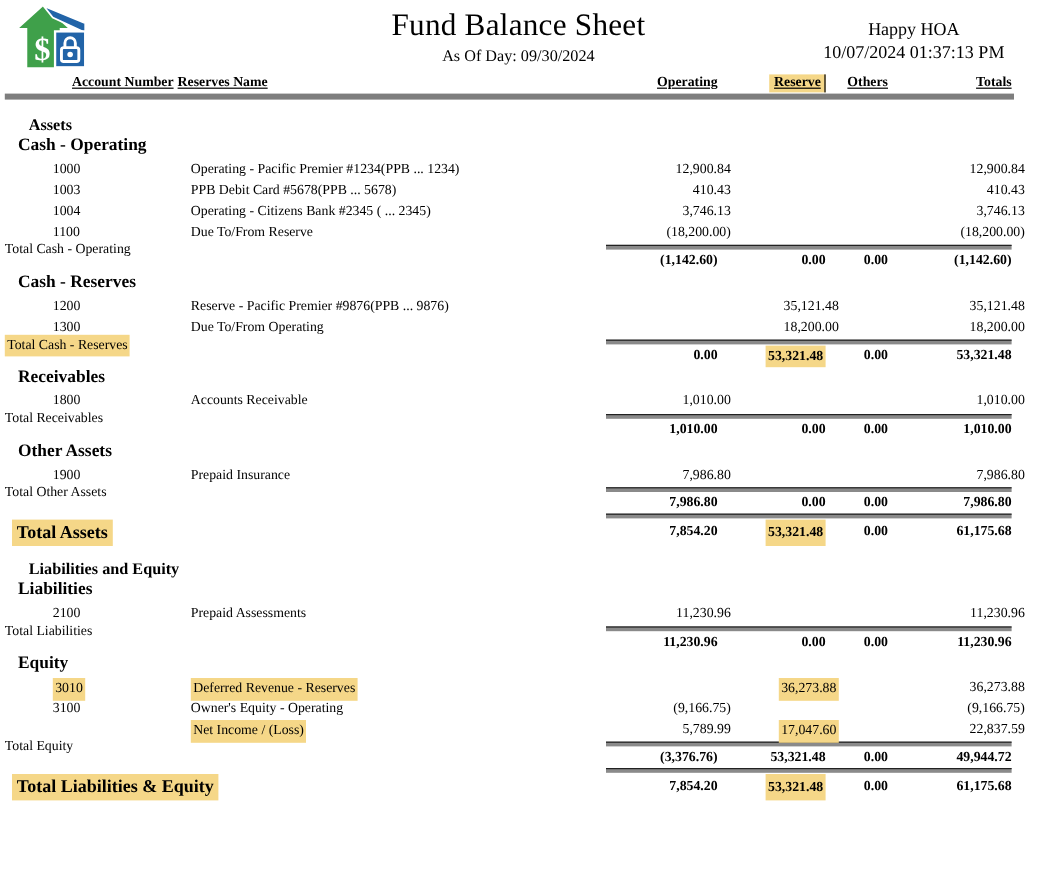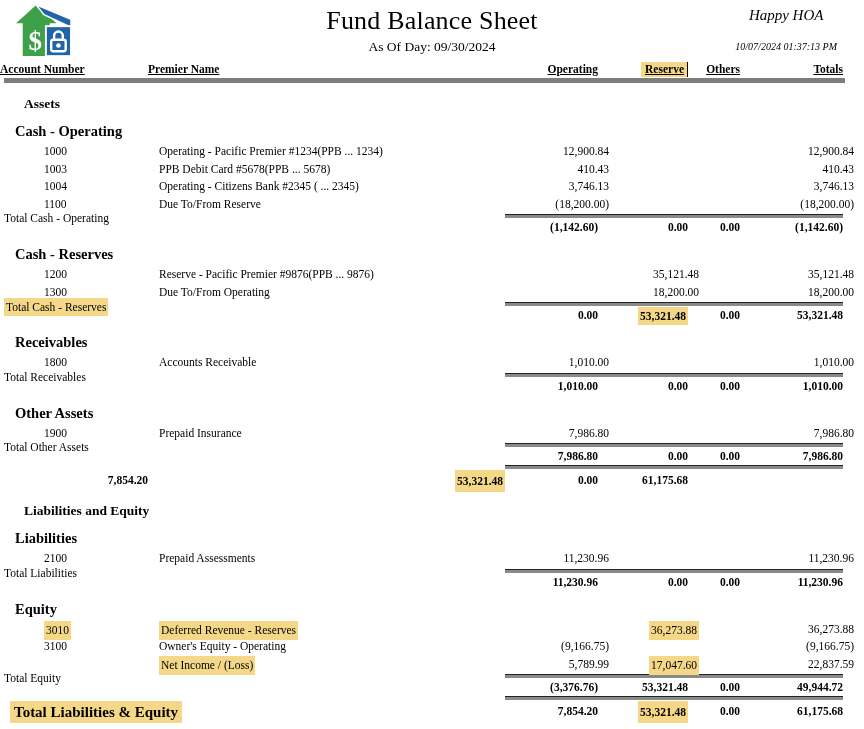--- a/index.html
+++ b/index.html
@@ -10,41 +10,41 @@
     color:#000;
   }
   .page { position:relative; width:864px; height:729px; }
 
   
   .rpt-header { position:relative; height:60px; }
   .logo { position:absolute; left:13px; top:3px; width:60px; height:56px; }
   .title-block { position:absolute; left:0; right:0; top:6px; text-align:center; }
   .rpt-title { font-size:26px; letter-spacing:.2px; }
   .rpt-subtitle { font-size:13.5px; margin-top:3px; }
-  .company-block { position:absolute; right:27px; top:7px; text-align:center;font-style:italic; }
+  .company-block { position:absolute; right:27px; top:17px; text-align:center; }
   .company { font-size:15px; }
-  .timestamp { font-size:10px; margin-top:17px; }
+  .timestamp { font-size:15px; margin-top:2px; }
 
   
   .grid { display:grid; grid-template-columns:148px 357px 93px 90px 52px 103px; width:843px; }
   .r-op,.r-res,.r-oth,.r-tot { text-align:right; }
 
   .col-headers { font-weight:bold; font-size:11.5px; height:16px; line-height:16px; margin-top:1px; align-items:end; }
   .col-headers span { text-decoration:underline; }
-  .ch-num { padding-left:0; }
+  .ch-num { padding-left:16px;margin-left:44px; }
   .hlbox {
     background:var(--hl); text-decoration:underline;
     display:inline-block; padding:1px 3px 1px 4px;
     border-right:1.5px solid #000; line-height:13px;
   }
   .header-band { height:5px; background:var(--band); width:841px; margin:1px 0 0 4px; }
 
   
   .h1 { font-weight:bold; font-size:13.5px; padding-left:24px; margin-top:12px; height:17px; line-height:17px; }
-  .h2 { font-weight:bold; font-size:14.5px; padding-left:15px; margin-top:10px; height:19px; line-height:19px; margin-bottom:2px; }
+  .h2 { font-weight:bold; font-size:14.5px; padding-left:15px; height:19px; line-height:19px; margin-bottom:2px; }
 
   .row { font-size:11.5px; height:17.5px; line-height:17.5px;margin-left:11px; }
   .c-num { padding-left:33px; }
   .row span, .trow span { display:inline-block; }
 
   .rule {
     width:338px; height:4px; margin:1px 0 1px 505px;
     border-top:1px solid #222; background:var(--rule);
   }
 
@@ -79,21 +79,21 @@
       <div class="rpt-subtitle">As Of Day: 09/30/2024</div>
     </div>
     <div class="company-block">
       <div class="company">Happy HOA</div>
       <div class="timestamp">10/07/2024 01:37:13 PM</div>
     </div>
   </header>
 
   <div class="col-headers grid">
     <div class="ch-num"><span>Account Number</span></div>
-    <div><span>Premier Name</span></div>
+    <div><span>Reserves Name</span></div>
     <div class="r-op"><span>Operating</span></div>
     <div class="r-res"><span class="hlbox">Reserve</span></div>
     <div class="r-oth"><span>Others</span></div>
     <div class="r-tot"><span>Totals</span></div>
   </div>
   <div class="header-band"></div>
 
   <main id="report-body">
       <div class="h1">Assets</div>
       <div class="h2">Cash - Operating</div>
@@ -191,20 +191,21 @@
       <div class="rule"></div>
       <div class="trow grid">
     <div class="c-label"><span>Total Other Assets</span></div>
     <div class="r-op"><span>7,986.80</span></div>
     <div class="r-res"><span>0.00</span></div>
     <div class="r-oth"><span>0.00</span></div>
     <div class="r-tot"><span>7,986.80</span></div>
   </div>
       <div class="rule"></div>
       <div class="trow grand grid">
+    <div class="c-label"><span class="hl">Total Assets</span></div>
     <div class="r-op"><span>7,854.20</span></div>
     <div class="r-res"><span class="hl">53,321.48</span></div>
     <div class="r-oth"><span>0.00</span></div>
     <div class="r-tot"><span>61,175.68</span></div>
   </div>
       <div class="h1">Liabilities and Equity</div>
       <div class="h2">Liabilities</div>
       <div class="row grid">
     <div class="c-num"><span>2100</span></div>
     <div><span>Prepaid Assessments</span></div>

